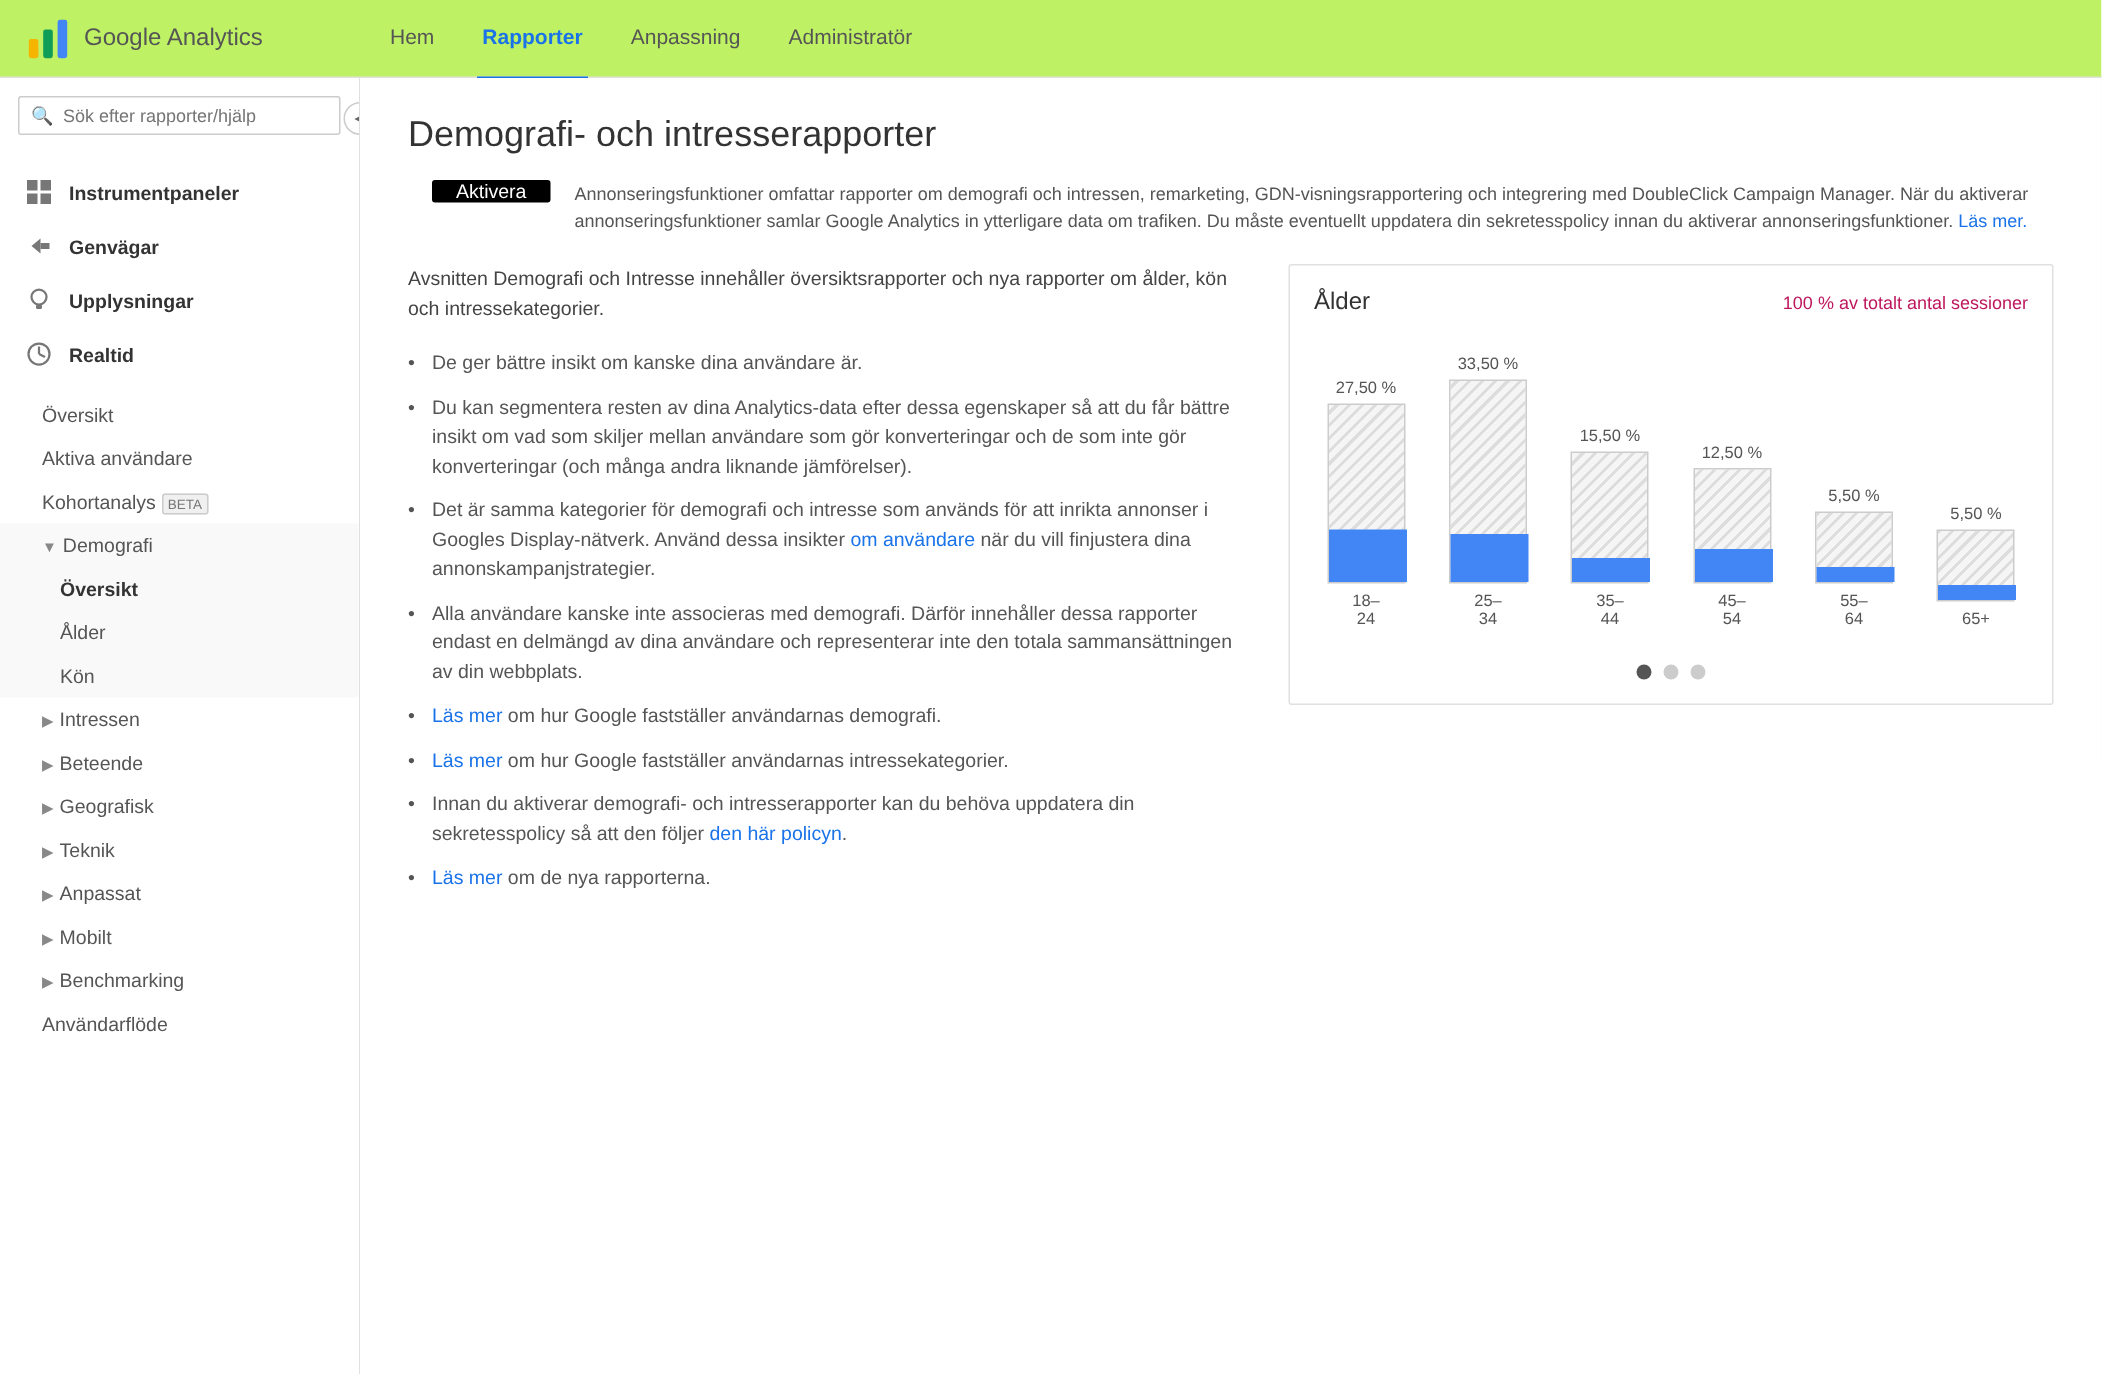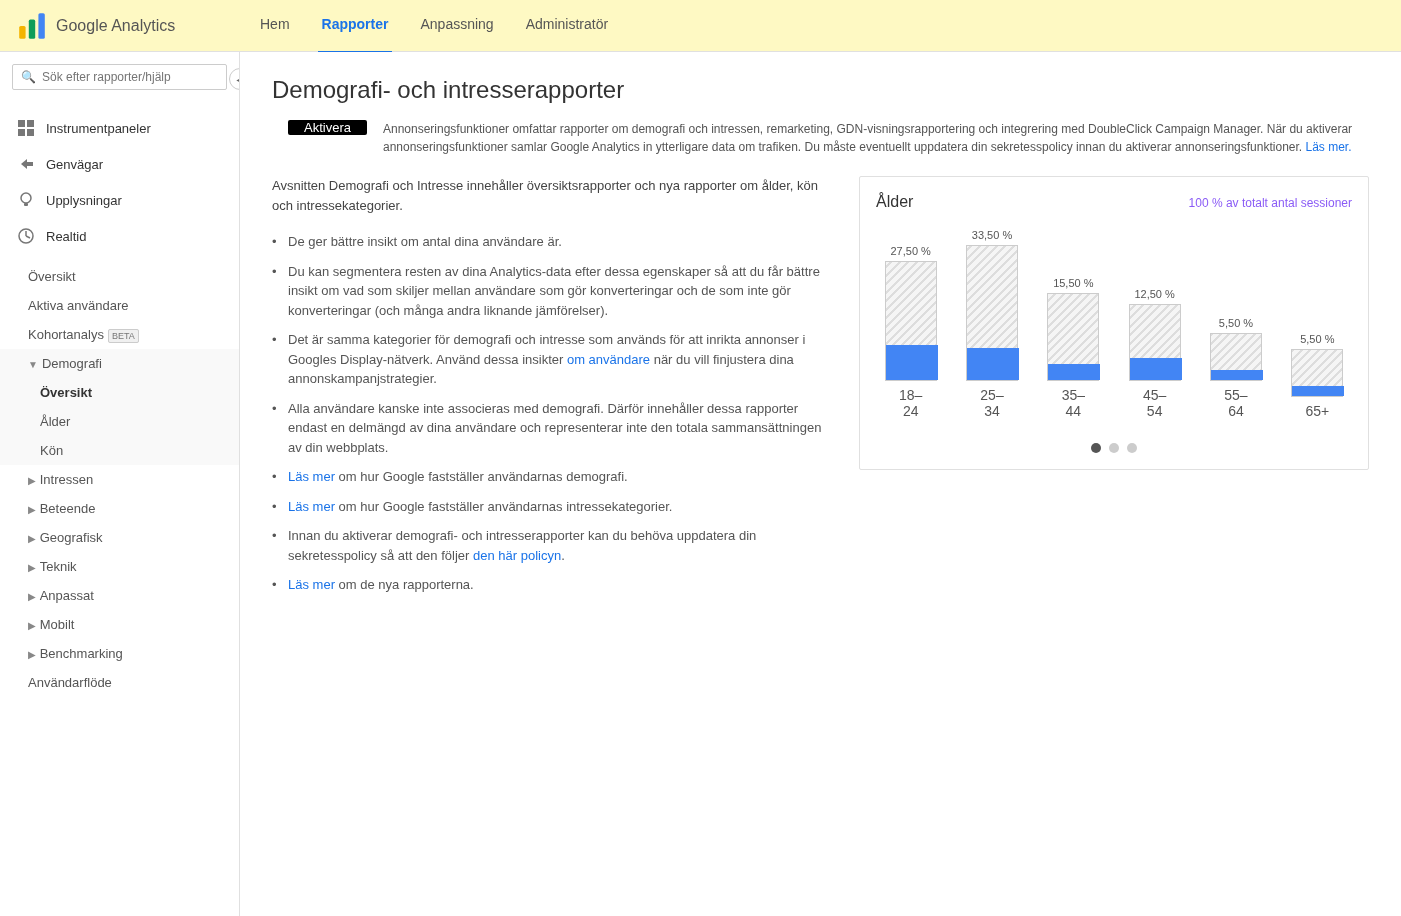--- a/index.html
+++ b/index.html
@@ -3,21 +3,21 @@
   <meta charset="utf-8">
   <style>
     * { box-sizing: border-box; margin: 0; padding: 0; }
     body { font-family: Arial, sans-serif; font-size: 13px; color: #333; background: #fff; }
 
     
     .top-nav {
       display: flex;
       align-items: center;
       height: 52px;
-      background: #fef9c3;
+      background: #bef264;
       border-bottom: 1px solid #e0e0e0;
       padding: 0 16px;
     }
     .logo-area {
       display: flex;
       align-items: center;
       width: 240px;
       flex-shrink: 0;
     }
     .logo-icon {
@@ -111,20 +111,21 @@
       padding: 8px 0;
     }
     .sidebar-item {
       display: flex;
       align-items: center;
       padding: 8px 16px;
       cursor: pointer;
       color: #333;
       font-size: 13px;
       gap: 10px;
+      font-weight: bold;
     }
     .sidebar-item .item-icon {
       width: 20px;
       height: 20px;
       display: flex;
       align-items: center;
       justify-content: center;
       color: #777;
     }
     .sidebar-sub-item {
@@ -256,21 +257,21 @@
       align-items: baseline;
       margin-bottom: 16px;
     }
     .chart-title {
       font-size: 16px;
       color: #333;
       font-weight: normal;
     }
     .chart-subtitle {
       font-size: 12px;
-      color: #8b5cf6;
+      color: #be185d;
     }
     .bar-chart {
       display: flex;
       align-items: flex-end;
       gap: 12px;
       height: 200px;
       padding-bottom: 8px;
     }
     .bar-group {
       display: flex;
@@ -303,21 +304,21 @@
       position: relative;
     }
     .bar-blue {
       width: 52px;
       background: #4285f4;
       position: absolute;
       bottom: 0;
       left: 0;
     }
     .bar-label {
-      font-size: 14px;
+      font-size: 11px;
       color: #555;
       margin-top: 6px;
       text-align: center;
     }
     .chart-dots {
       display: flex;
       justify-content: center;
       gap: 8px;
       margin-top: 16px;
     }
@@ -454,21 +455,21 @@
           <span>Annonseringsfunktioner omfattar rapporter om demografi och intressen, remarketing, GDN-visningsrapportering och integrering med DoubleClick Campaign Manager. När du aktiverar annonseringsfunktioner samlar Google Analytics in ytterligare data om trafiken. Du måste eventuellt uppdatera din sekretesspolicy innan du aktiverar annonseringsfunktioner.</span>
           <a>Läs mer.</a>
         </p>
       </div>
 
       <div class="two-column">
 
         <div class="left-col">
           <p class="intro-text">Avsnitten Demografi och Intresse innehåller översiktsrapporter och nya rapporter om ålder, kön och intressekategorier.</p>
           <ul class="bullet-list">
-            <li>De ger bättre insikt om antal dina användare är.</li>
+            <li>De ger bättre insikt om kanske dina användare är.</li>
             <li>Du kan segmentera resten av dina Analytics-data efter dessa egenskaper så att du får bättre insikt om vad som skiljer mellan användare som gör konverteringar och de som inte gör konverteringar (och många andra liknande jämförelser).</li>
             <li>Det är samma kategorier för demografi och intresse som används för att inrikta annonser i Googles Display-nätverk. Använd dessa insikter <a style="color:#1a73e8">om användare</a> när du vill finjustera dina annonskampanjstrategier.</li>
             <li>Alla användare kanske inte associeras med demografi. Därför innehåller dessa rapporter endast en delmängd av dina användare och representerar inte den totala sammansättningen av din webbplats.</li>
             <li><a style="color:#1a73e8">Läs mer</a> om hur Google fastställer användarnas demografi.</li>
             <li><a style="color:#1a73e8">Läs mer</a> om hur Google fastställer användarnas intressekategorier.</li>
             <li>Innan du aktiverar demografi- och intresserapporter kan du behöva uppdatera din sekretesspolicy så att den följer <a style="color:#1a73e8">den här policyn</a>.</li>
             <li><a style="color:#1a73e8">Läs mer</a> om de nya rapporterna.</li>
           </ul>
         </div>
 

